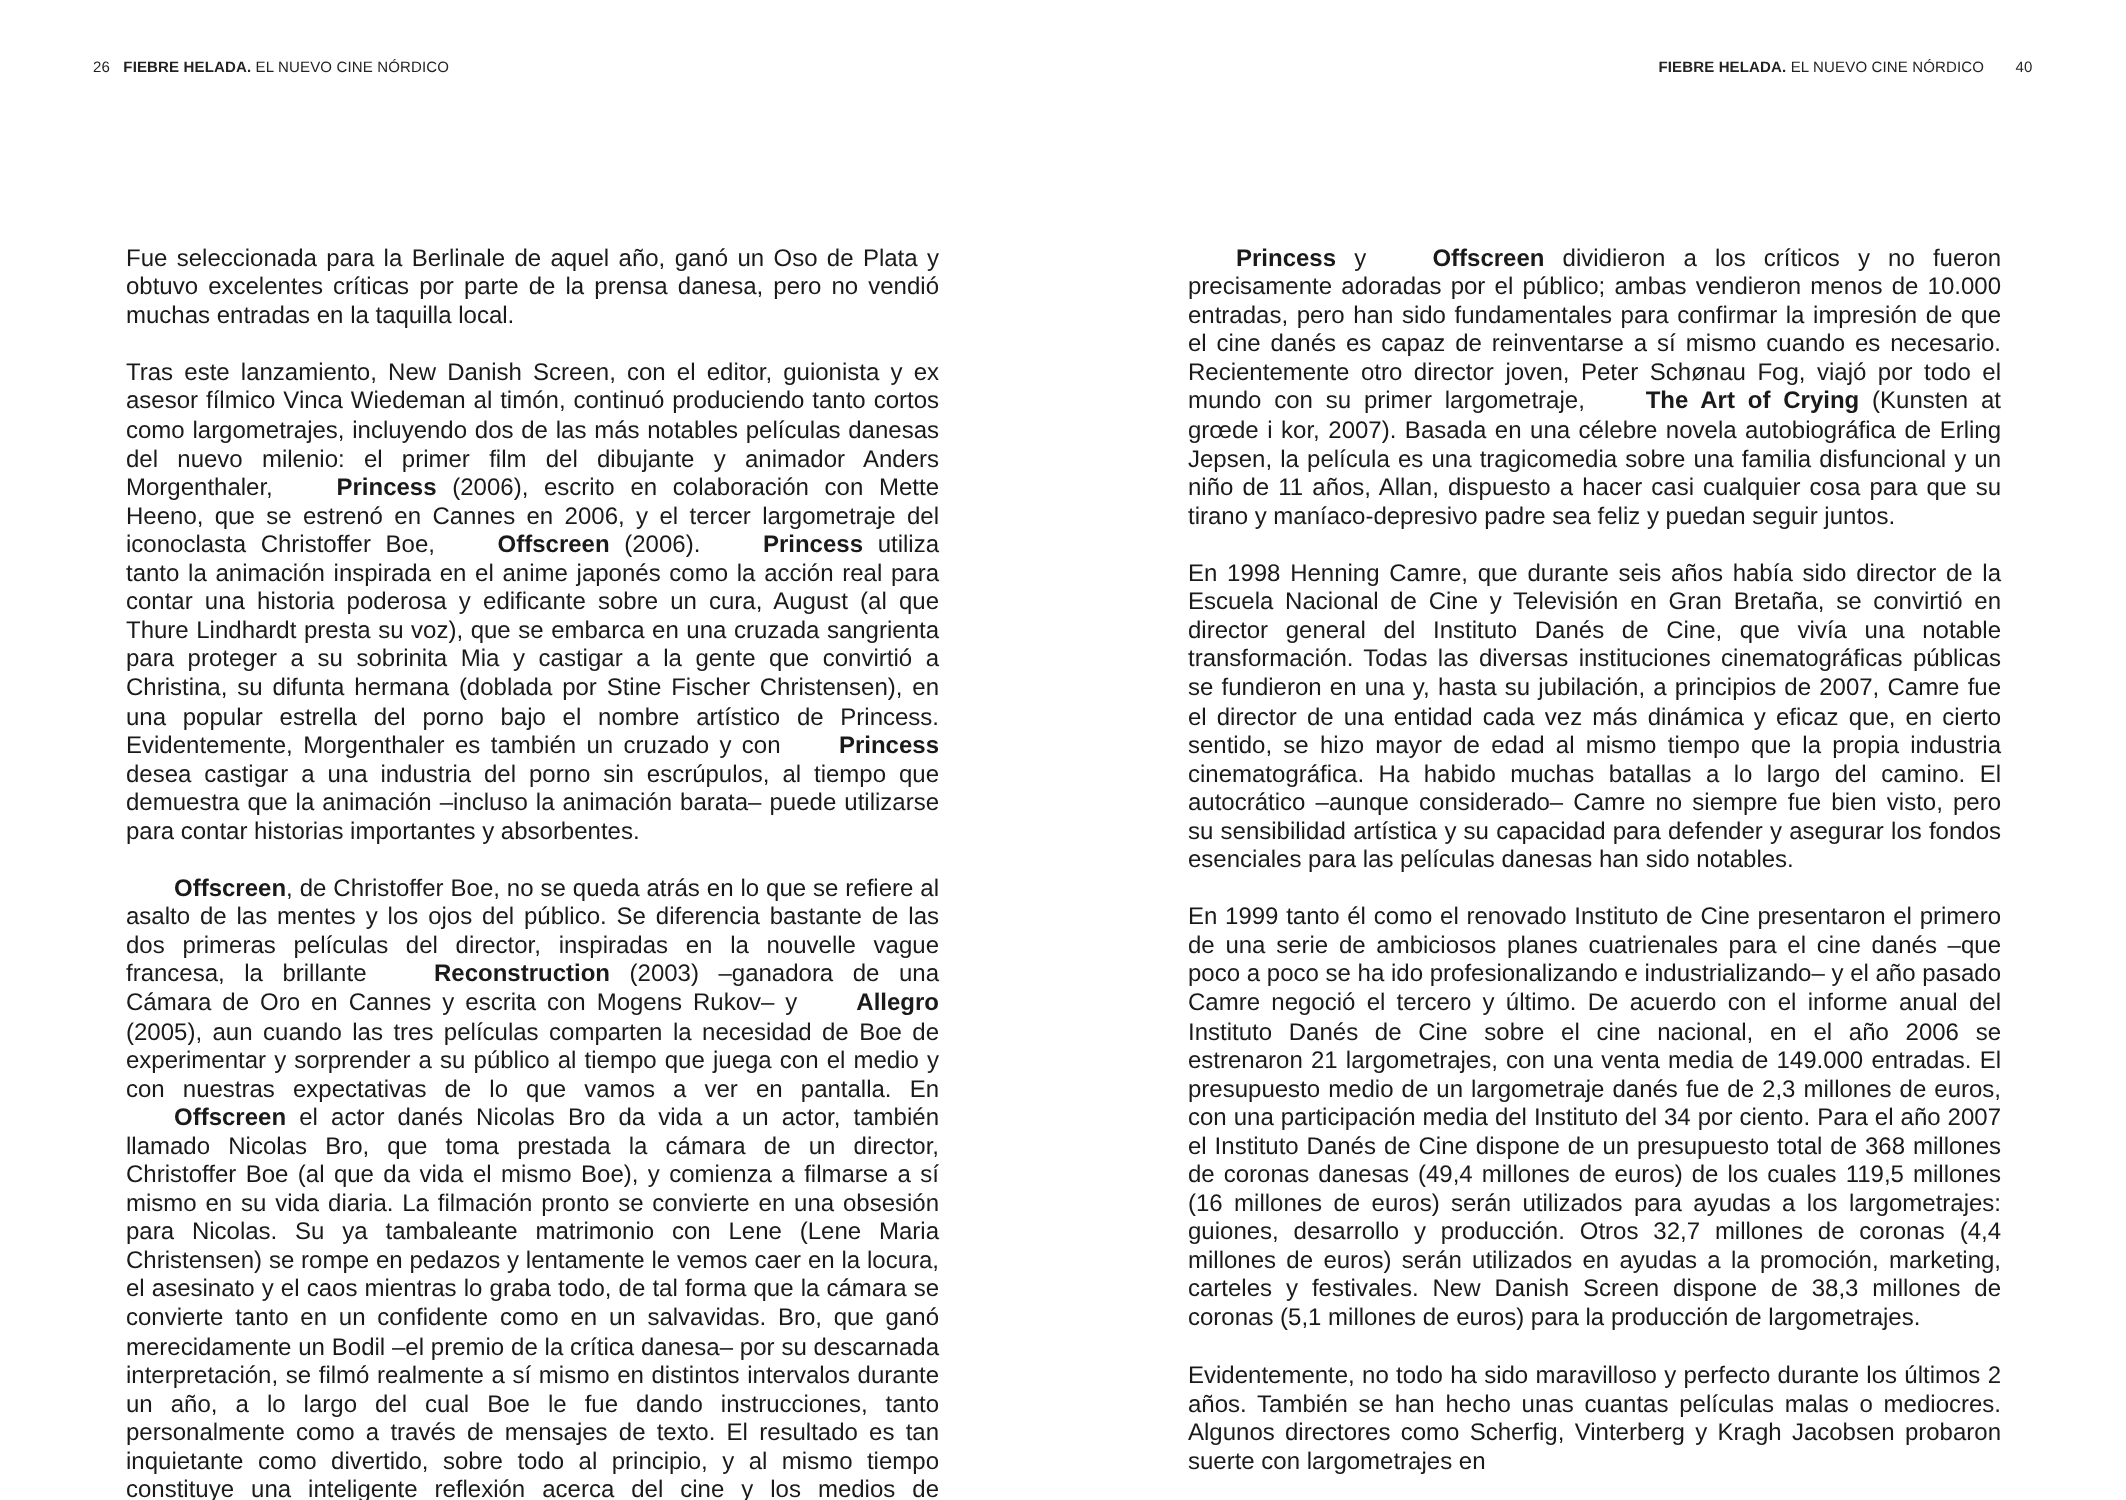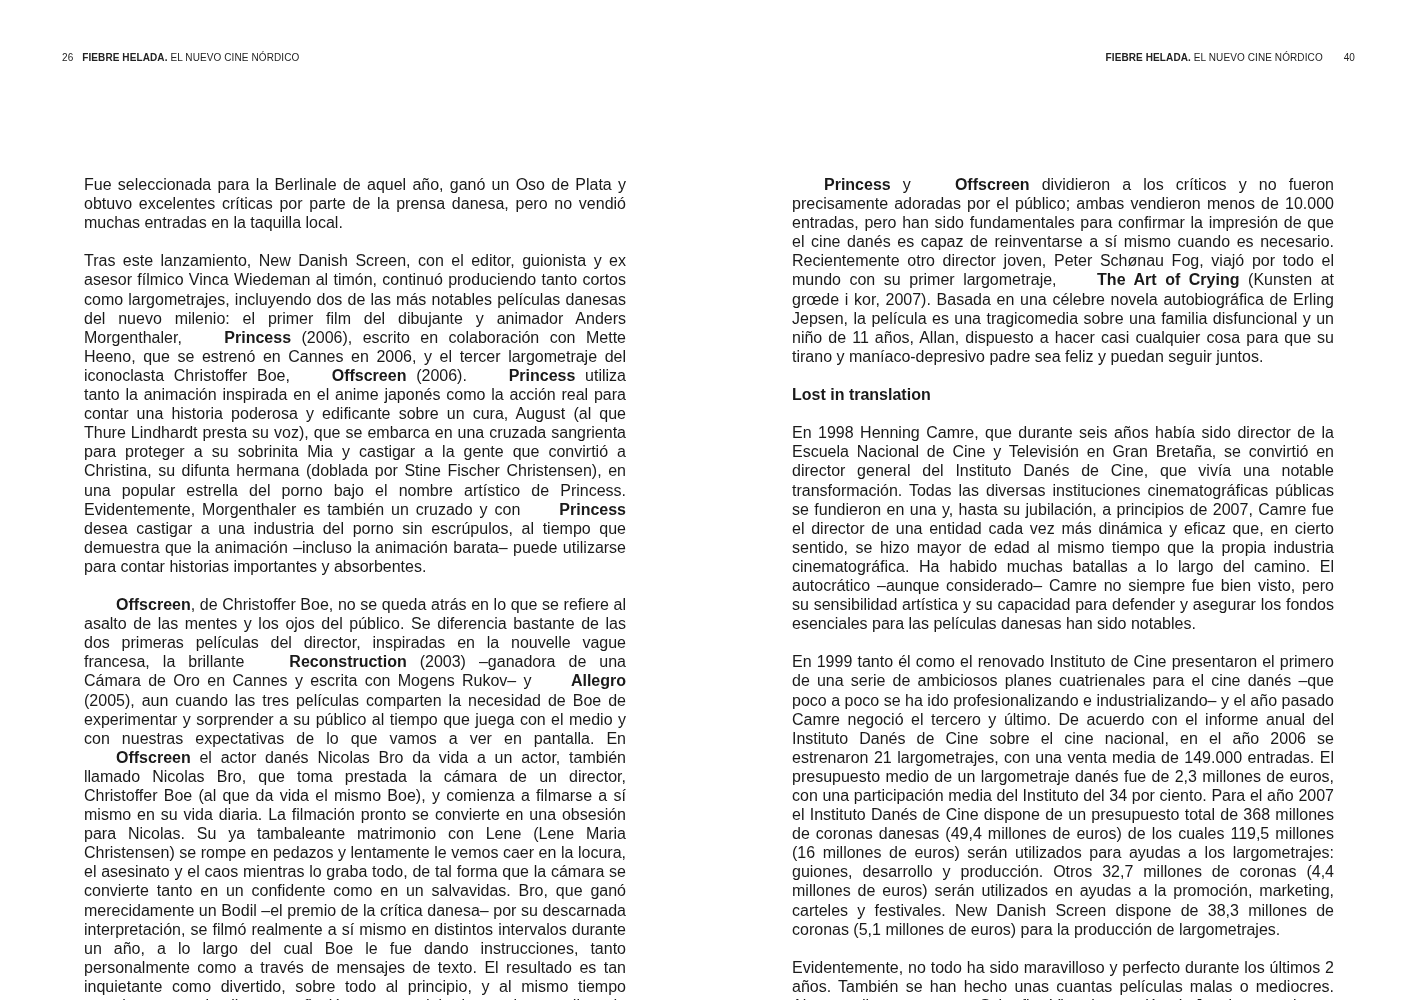--- a/index.html
+++ b/index.html
@@ -1,18 +1,18 @@
 <!DOCTYPE html>
 <html><head>
 <meta charset="utf-8">
 <style>
   html, body { margin:0; padding:0; background:#ffffff; }
   body { width:1417px; height:1000px; position:relative; overflow:hidden;
          font-family:"Liberation Sans", sans-serif; color:#1a1a1a; }
-  .page { position:absolute; top:12px; height:704px; }
+  .page { position:absolute; top:0; height:704px; }
   .page.left { left:0; width:708px; }
   .page.right { left:708px; width:709px; }
   .running-head { position:absolute; top:40px; font-size:10px; letter-spacing:0.1px; color:#222; white-space:nowrap; }
   .left .running-head { left:62px; }
   .right .running-head { right:62px; }
   .running-head .num { margin:0 6px 0 0; }
   .right .running-head .num { margin:0 0 0 18px; }
   .running-head b { font-weight:bold; }
   .body { position:absolute; top:163px; width:542px; font-size:16px; line-height:19.1px; text-align:justify; }
   .left .body { left:84px; }
@@ -40,20 +40,19 @@
 <div class="page right">
   <div class="running-head">
     <b>FIEBRE HELADA.</b>
     <span>EL NUEVO CINE NÓRDICO</span>
     <span class="num">40</span>
   </div>
   <div class="body">
     <div id="right-before">
         <p><b>Princess</b><span> y </span><b>Offscreen</b><span> dividieron a los críticos y no fueron precisamente adoradas por el público; ambas vendieron menos de 10.000 entradas, pero han sido fundamentales para confirmar la impresión de que el cine danés es capaz de reinventarse a sí mismo cuando es necesario. Recientemente otro director joven, Peter Schønau Fog, viajó por todo el mundo con su primer largometraje, </span><b>The Art of Crying</b><span> (Kunsten at grœde i kor, 2007). Basada en una célebre novela autobiográfica de Erling Jepsen, la película es una tragicomedia sobre una familia disfuncional y un niño de 11 años, Allan, dispuesto a hacer casi cualquier cosa para que su tirano y maníaco-depresivo padre sea feliz y puedan seguir juntos.</span></p>
       </div>
-    <p class="subhead">Lost in translation</p>
     <div id="right-after">
         <p><span>En 1998 Henning Camre, que durante seis años había sido director de la Escuela Nacional de Cine y Televisión en Gran Bretaña, se convirtió en director general del Instituto Danés de Cine, que vivía una notable transformación. Todas las diversas instituciones cinematográficas públicas se fundieron en una y, hasta su jubilación, a principios de 2007, Camre fue el director de una entidad cada vez más dinámica y eficaz que, en cierto sentido, se hizo mayor de edad al mismo tiempo que la propia industria cinematográfica. Ha habido muchas batallas a lo largo del camino. El autocrático –aunque considerado– Camre no siempre fue bien visto, pero su sensibilidad artística y su capacidad para defender y asegurar los fondos esenciales para las películas danesas han sido notables.</span></p>
         <p><span>En 1999 tanto él como el renovado Instituto de Cine presentaron el primero de una serie de ambiciosos planes cuatrienales para el cine danés –que poco a poco se ha ido profesionalizando e industrializando– y el año pasado Camre negoció el tercero y último. De acuerdo con el informe anual del Instituto Danés de Cine sobre el cine nacional, en el año 2006 se estrenaron 21 largometrajes, con una venta media de 149.000 entradas. El presupuesto medio de un largometraje danés fue de 2,3 millones de euros, con una participación media del Instituto del 34 por ciento. Para el año 2007 el Instituto Danés de Cine dispone de un presupuesto total de 368 millones de coronas danesas (49,4 millones de euros) de los cuales 119,5 millones (16 millones de euros) serán utilizados para ayudas a los largometrajes: guiones, desarrollo y producción. Otros 32,7 millones de coronas (4,4 millones de euros) serán utilizados en ayudas a la promoción, marketing, carteles y festivales. New Danish Screen dispone de 38,3 millones de coronas (5,1 millones de euros) para la producción de largometrajes.</span></p>
         <p><span>Evidentemente, no todo ha sido maravilloso y perfecto durante los últimos 2 años. También se han hecho unas cuantas películas malas o mediocres. Algunos directores como Scherfig, Vinterberg y Kragh Jacobsen probaron suerte con largometrajes en</span></p>
       </div>
   </div>
 </div>
 
 </body></html>

